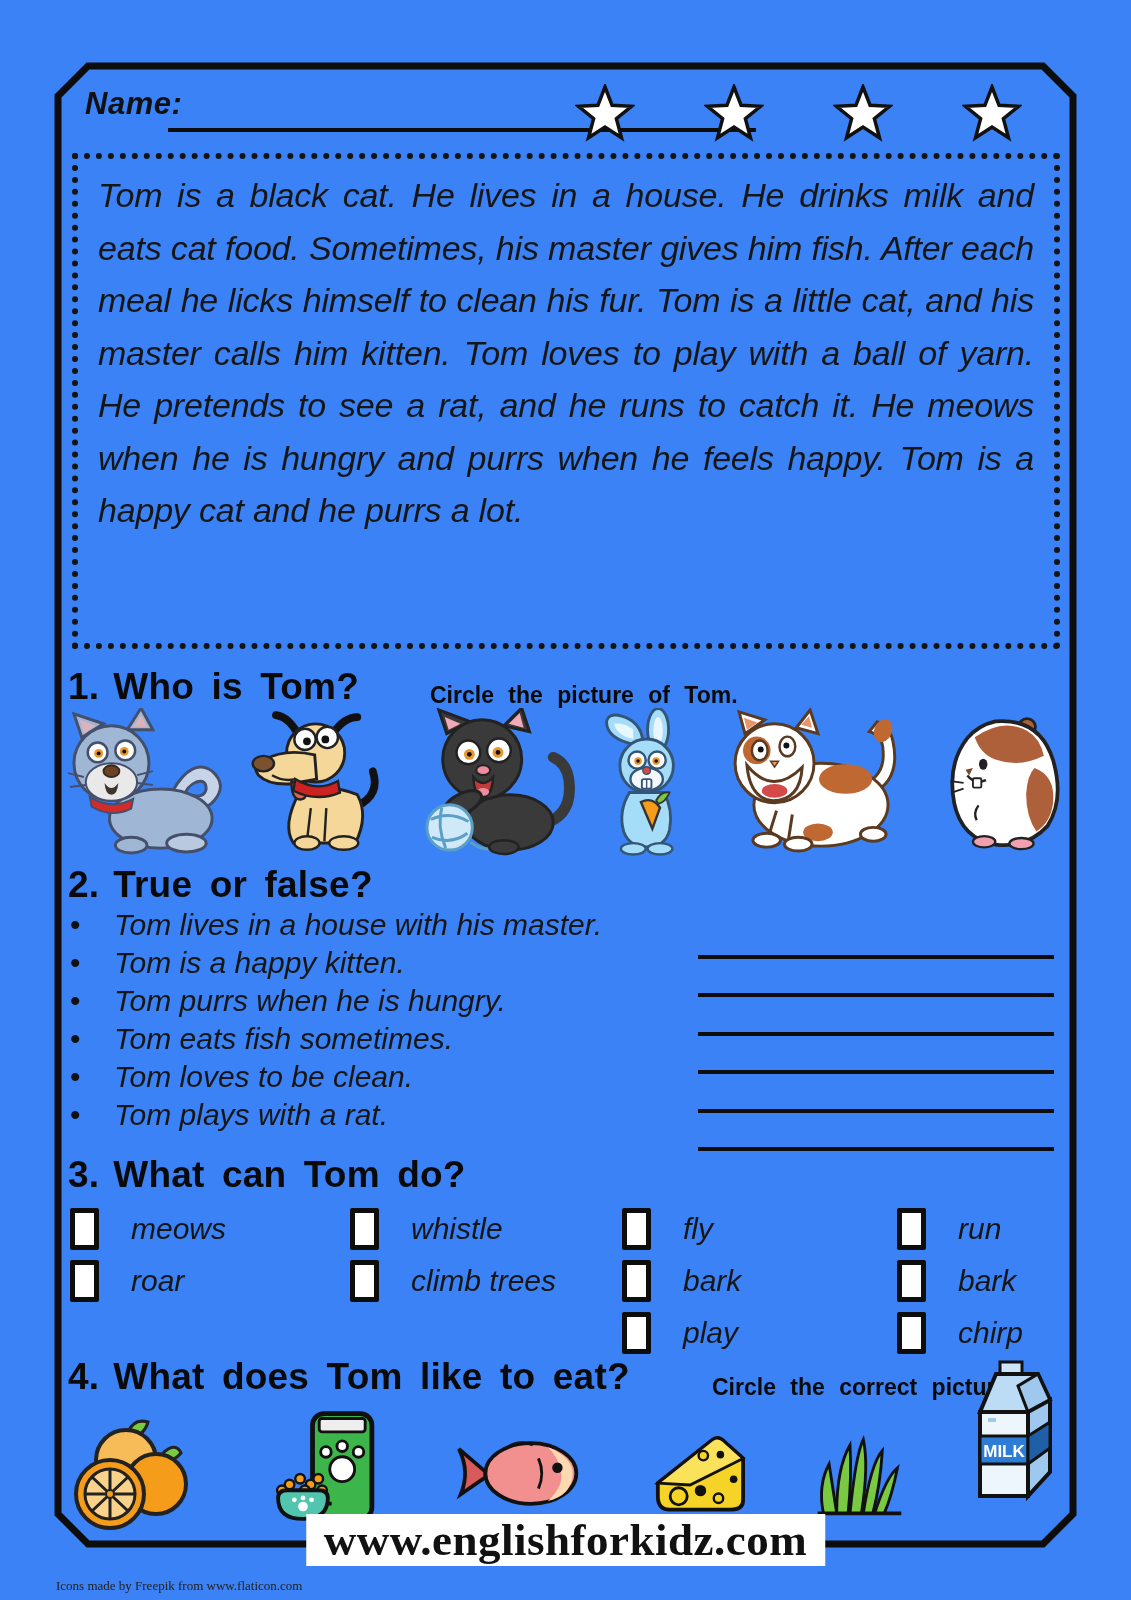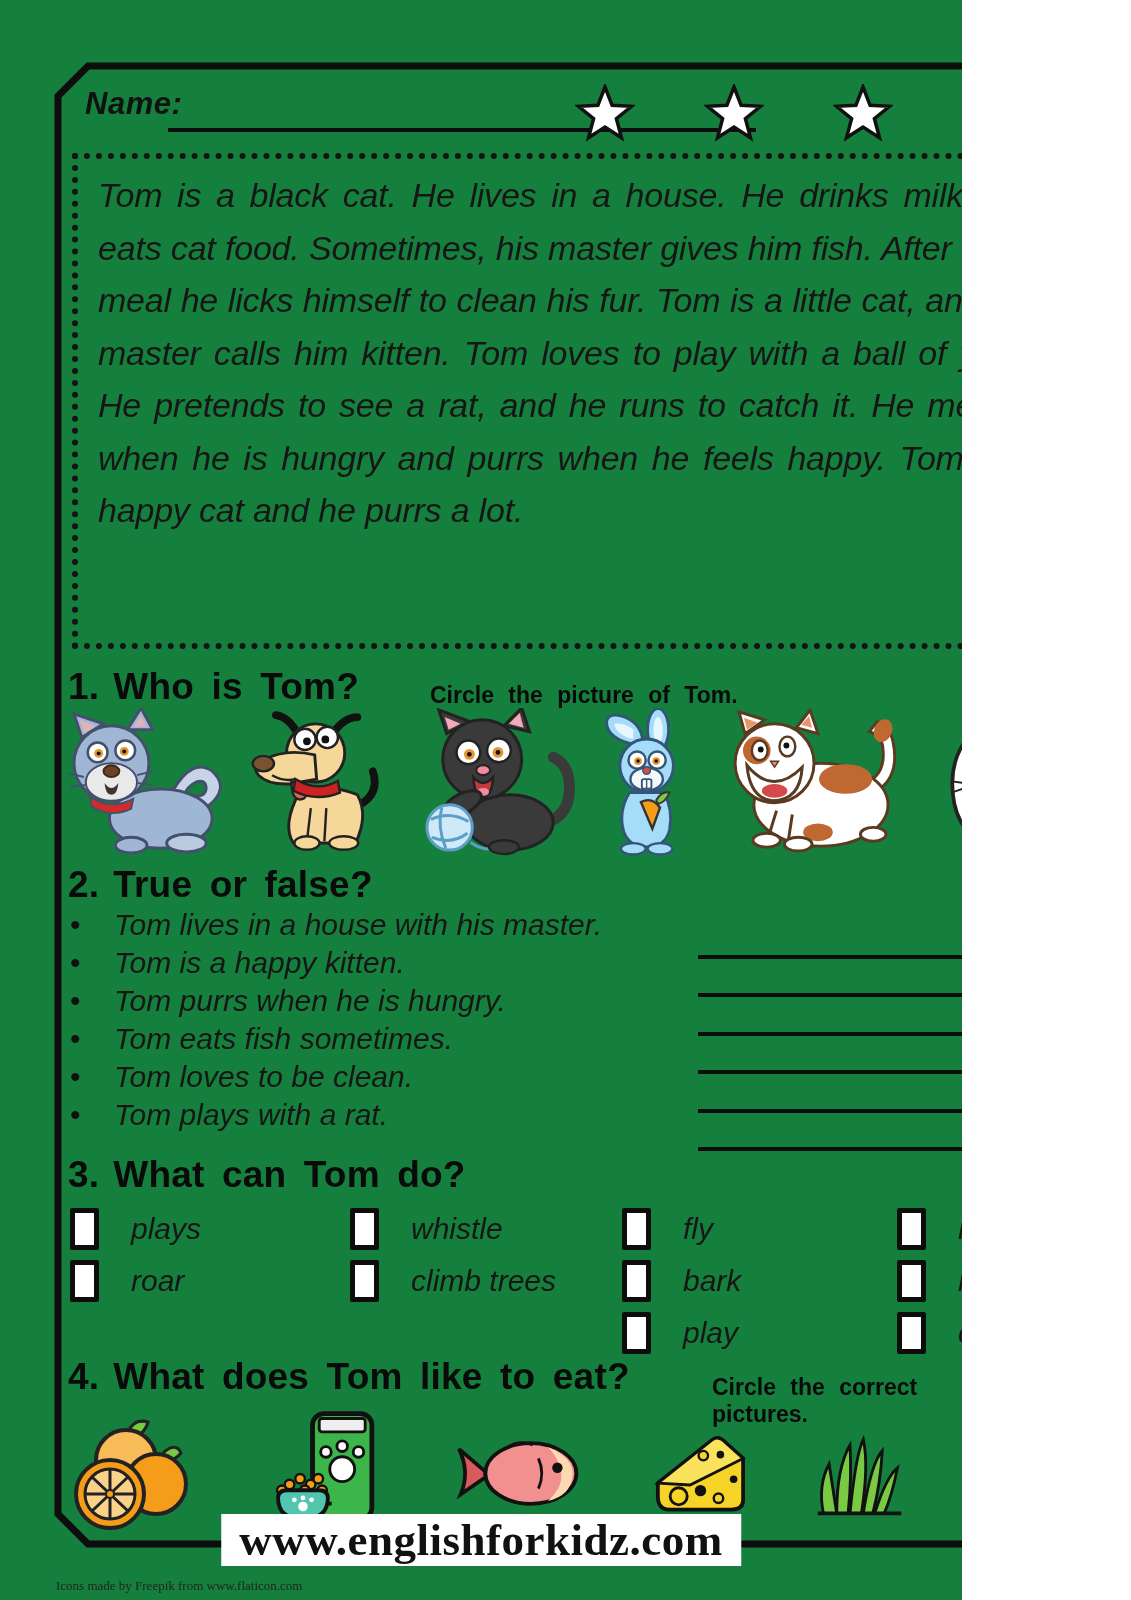--- a/index.html
+++ b/index.html
@@ -1,17 +1,17 @@
 <!DOCTYPE html>
 <html><head>
 <meta charset="utf-8">
 <style>
   * { margin:0; padding:0; box-sizing:border-box; }
   html,body { width:1131px; height:1600px; background:#ffffff; font-family:"Liberation Sans", sans-serif; color:#111; }
-  .page { position:relative; width:962px; height:1600px; overflow:hidden; background:#15803d; }
+  .page { position:relative; width:1131px; height:1600px; overflow:hidden; background:#3b82f6; }
   .abs { position:absolute; }
 
   
   svg.border-svg { position:absolute; left:0; top:0; z-index:1; }
 
   
   .name-label { left:85px; top:86px; font-size:31px; font-style:italic; font-weight:bold; letter-spacing:.5px; z-index:2; }
   .name-line { left:168px; top:128px; width:588px; height:4px; background:#0d0d0d; z-index:2; }
   .stars { left:575px; top:84px; display:flex; gap:69px; z-index:2; }
 
@@ -267,21 +267,21 @@
   <div class="abs ans-line" style="top:1147px;"></div>
 
   <div class="abs q-head" style="left:68px; top:1154px;">
     <span class="q-num">3.</span>
     <span class="q-title">What can Tom do?</span>
   </div>
 
   <div class="abs cb-col" style="left:70px;">
     <div class="cb-row">
         <span class="cb-box"></span>
-        <span class="cb-label">plays</span>
+        <span class="cb-label">meows</span>
       </div>
     <div class="cb-row">
         <span class="cb-box"></span>
         <span class="cb-label">roar</span>
       </div>
   </div>
   <div class="abs cb-col" style="left:350px;">
     <div class="cb-row">
         <span class="cb-box"></span>
         <span class="cb-label">whistle</span>

